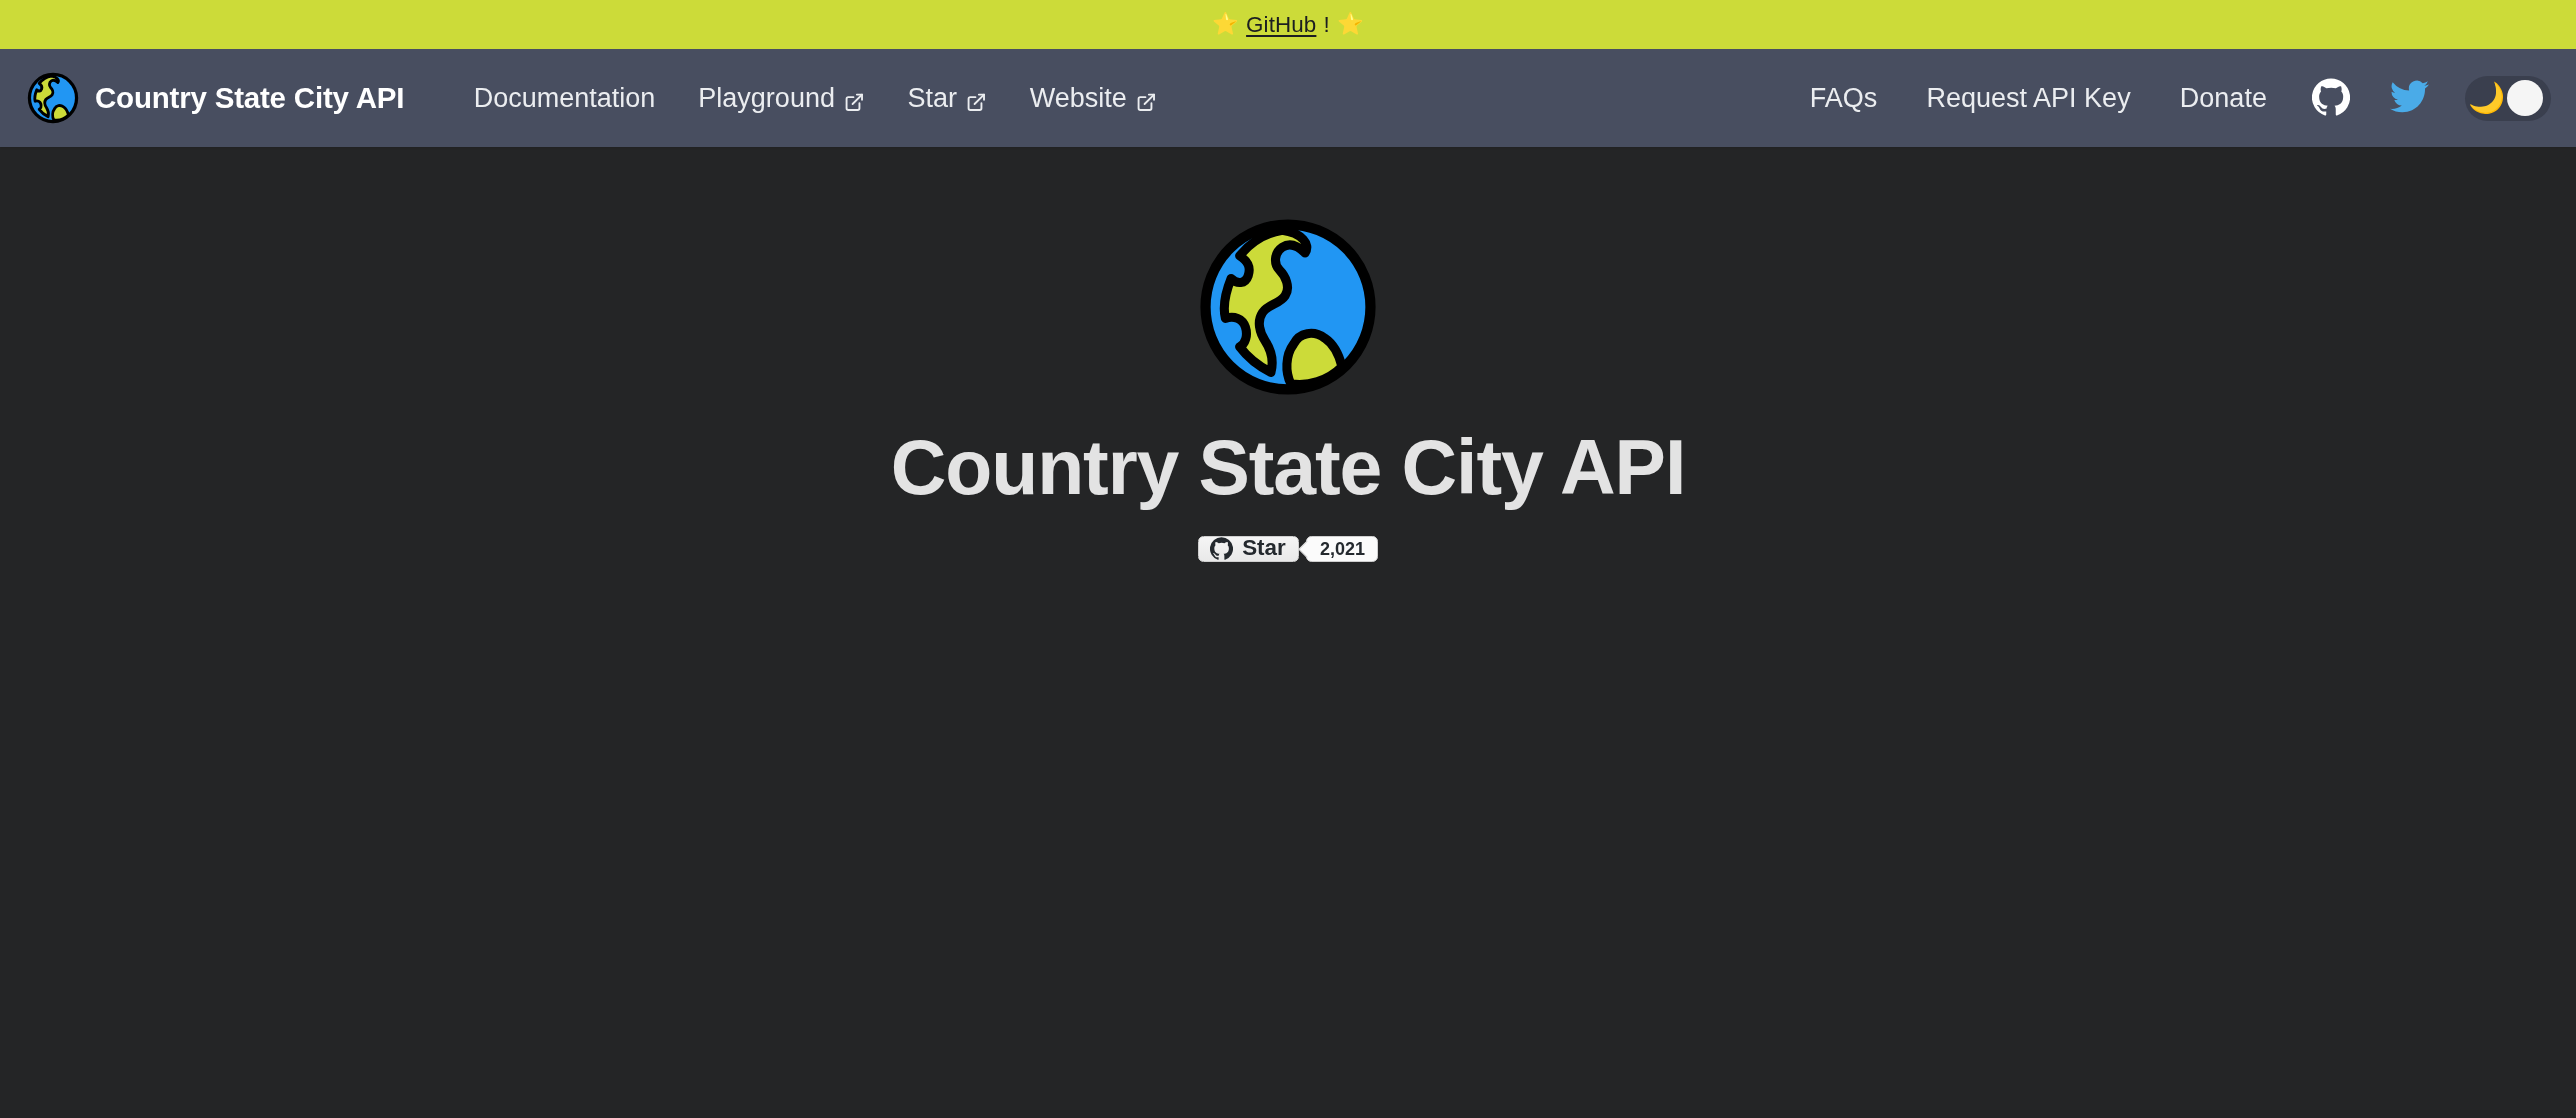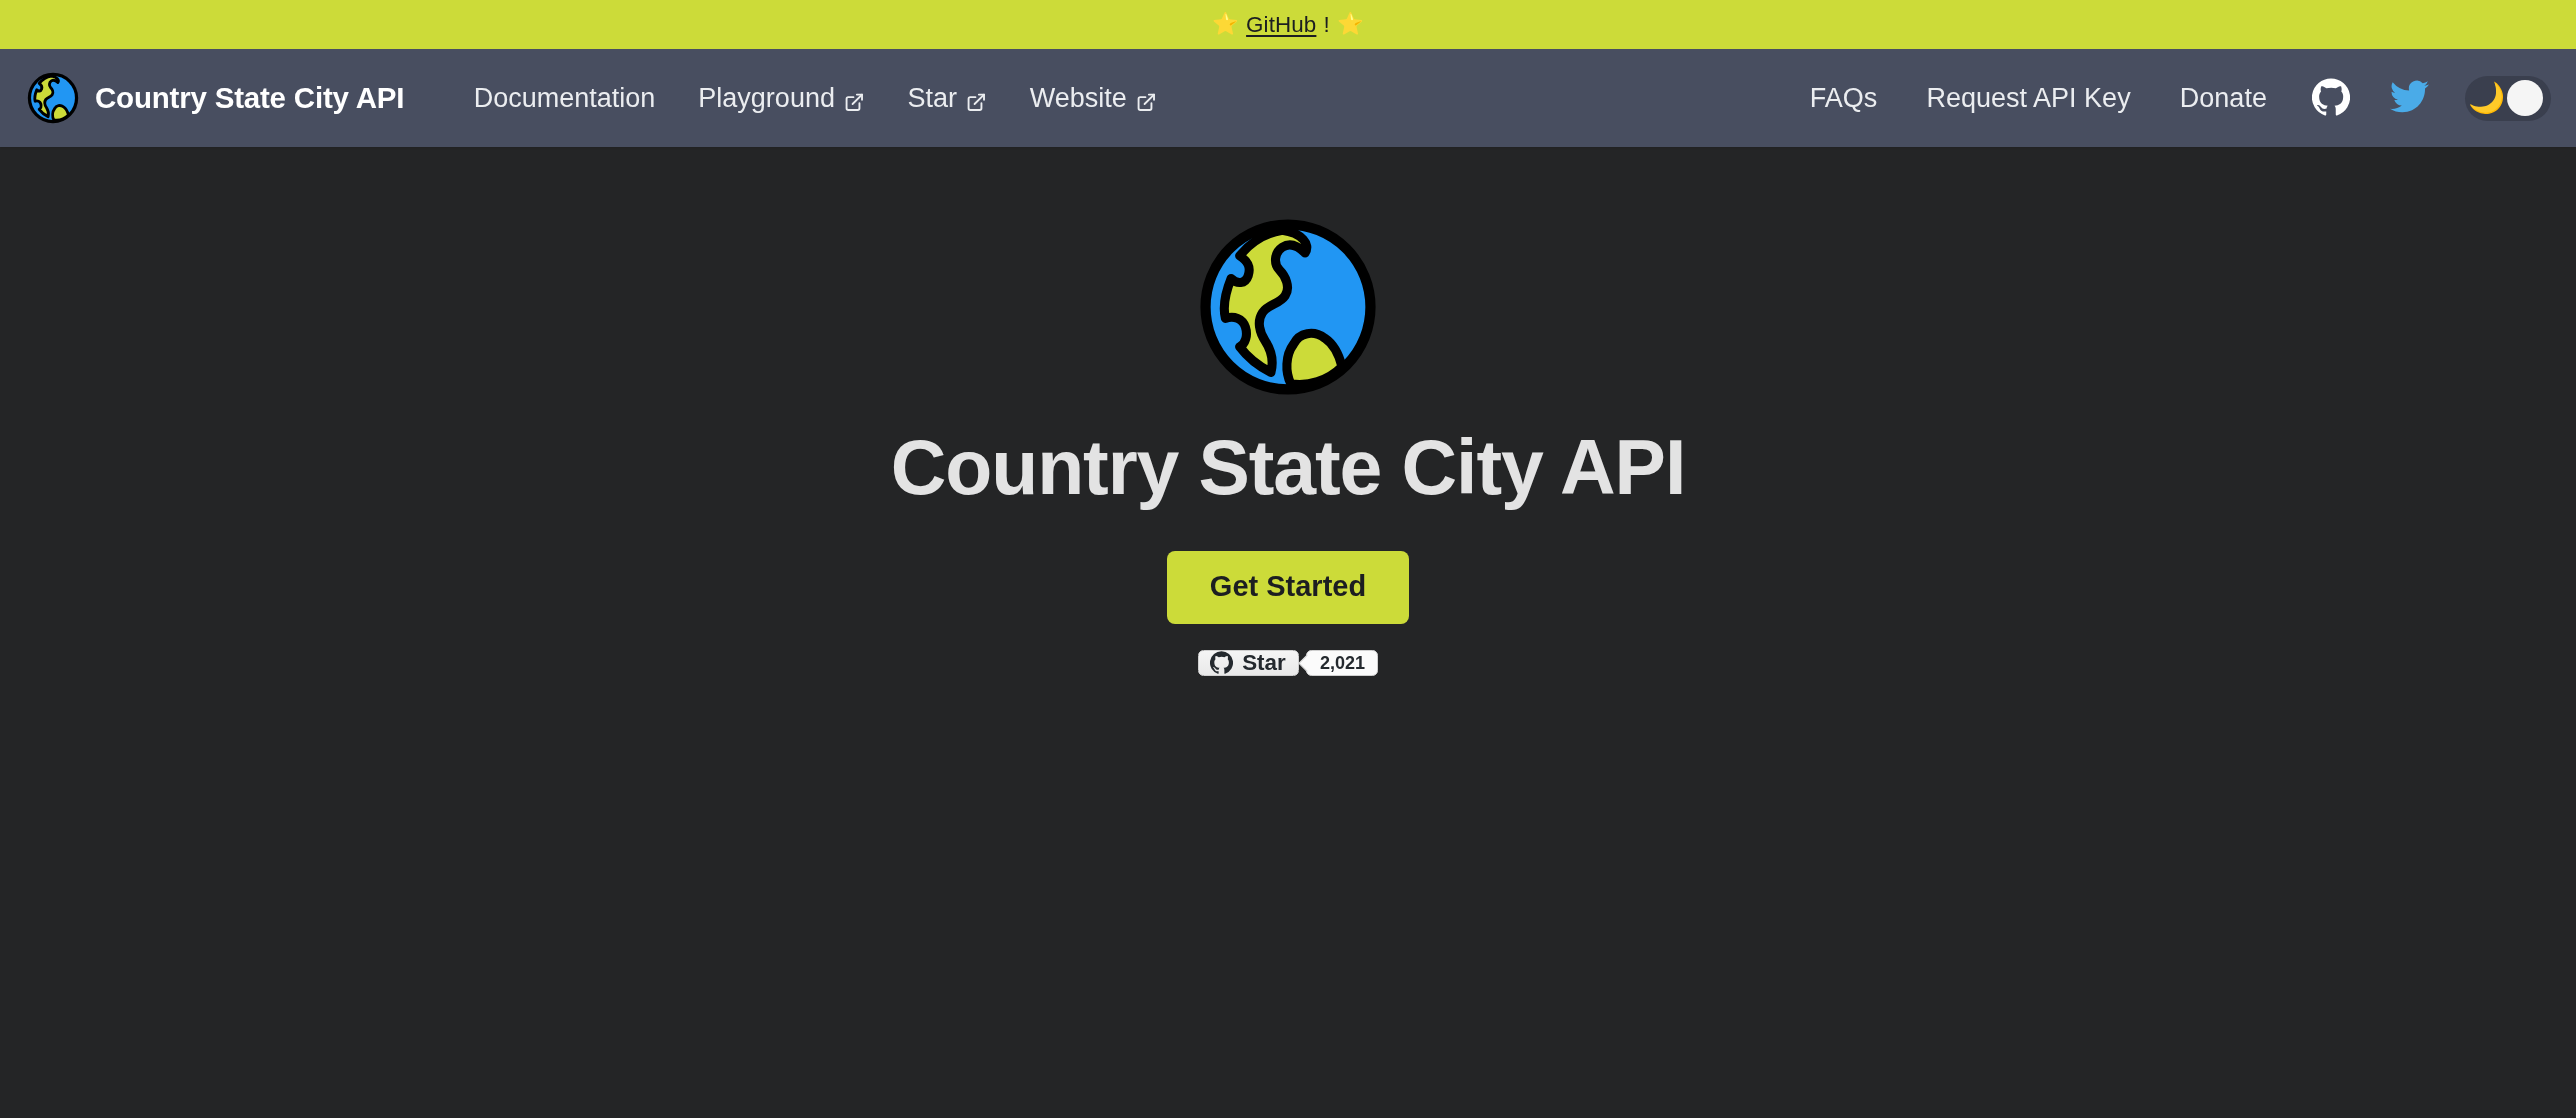--- a/index.html
+++ b/index.html
@@ -387,21 +387,20 @@
     <span>
       <svg class="hero-logo" viewBox="0 0 64 64" xmlns="http://www.w3.org/2000/svg">
         <circle cx="32" cy="32" r="29" fill="#2196f3" stroke="#000" stroke-width="3.6"></circle>
         <path d="M30 5 C24 6 19 9 15 14 C18 16 19 18 18 21 C17 24 14 24 12 22 C10 27 9 32 10 36 C13 35 16 36 17 39 C18 42 17 45 15 46 C18 50 22 53 26 55 C27 51 26 47 24 44 C22 41 21 37 23 34 C25 31 29 31 31 28 C33 25 31 21 29 19 C27 17 27 13 30 11 C33 9 36 11 38 13 C40 10 37 6 30 5 Z" fill="#ccdb39" stroke="#000" stroke-width="3.2" stroke-linejoin="round"></path>
         <path d="M34 45 C36 41 41 40 45 43 C48 45 50 49 51 53 C46 58 39 60 33 59 C31 55 31 49 34 45 Z" fill="#ccdb39" stroke="#000" stroke-width="3.2" stroke-linejoin="round"></path>
       </svg>
     </span>
 
     <h1 class="hero-title">Country State City API</h1>
 
-    <button class="get-started-btn">Get Started</button>
 
     <div class="gh-widget">
       <a class="gh-btn" href="#">
         <span>
           <svg class="gh-icon" viewBox="0 0 24 24" fill="#24292e" xmlns="http://www.w3.org/2000/svg">
             <path d="M12 .3a12 12 0 0 0-3.8 23.4c.6.1.8-.3.8-.6v-2c-3.3.7-4-1.6-4-1.6-.6-1.4-1.4-1.8-1.4-1.8-1.1-.7.1-.7.1-.7 1.2.1 1.9 1.2 1.9 1.2 1.1 1.9 2.9 1.3 3.6 1 .1-.8.4-1.3.8-1.6-2.7-.3-5.5-1.3-5.5-5.9 0-1.3.5-2.4 1.2-3.2-.1-.3-.5-1.5.1-3.2 0 0 1-.3 3.3 1.2a11.5 11.5 0 0 1 6 0c2.3-1.5 3.3-1.2 3.3-1.2.6 1.7.2 2.9.1 3.2.8.8 1.2 1.9 1.2 3.2 0 4.6-2.8 5.6-5.5 5.9.4.4.8 1.1.8 2.2v3.3c0 .3.2.7.8.6A12 12 0 0 0 12 .3"></path>
           </svg>
         </span>
         <span>Star</span>
       </a>

